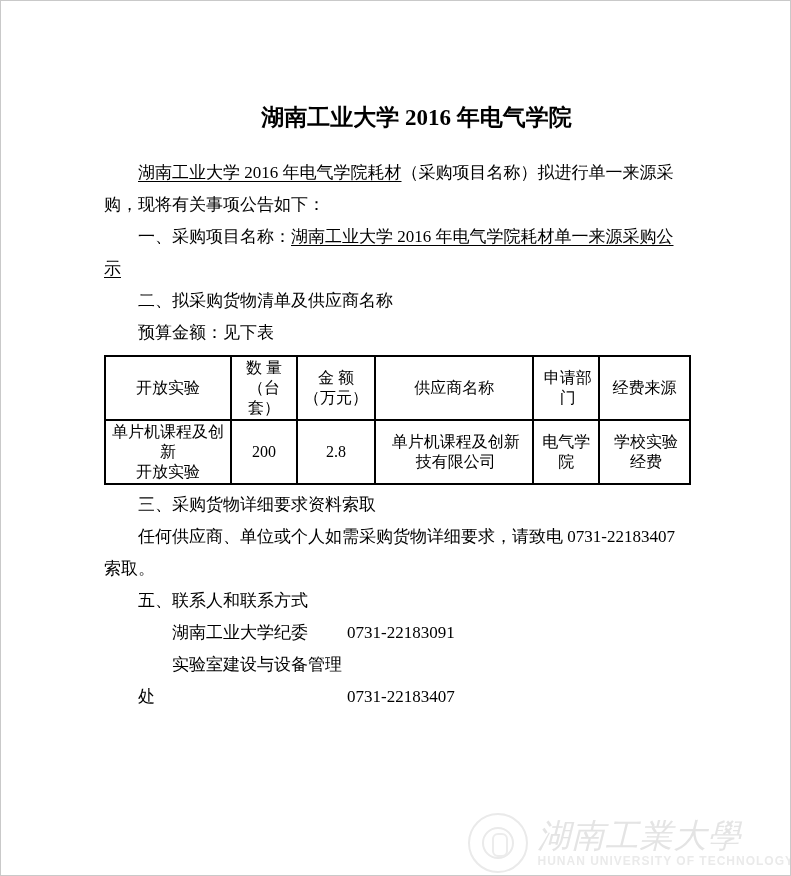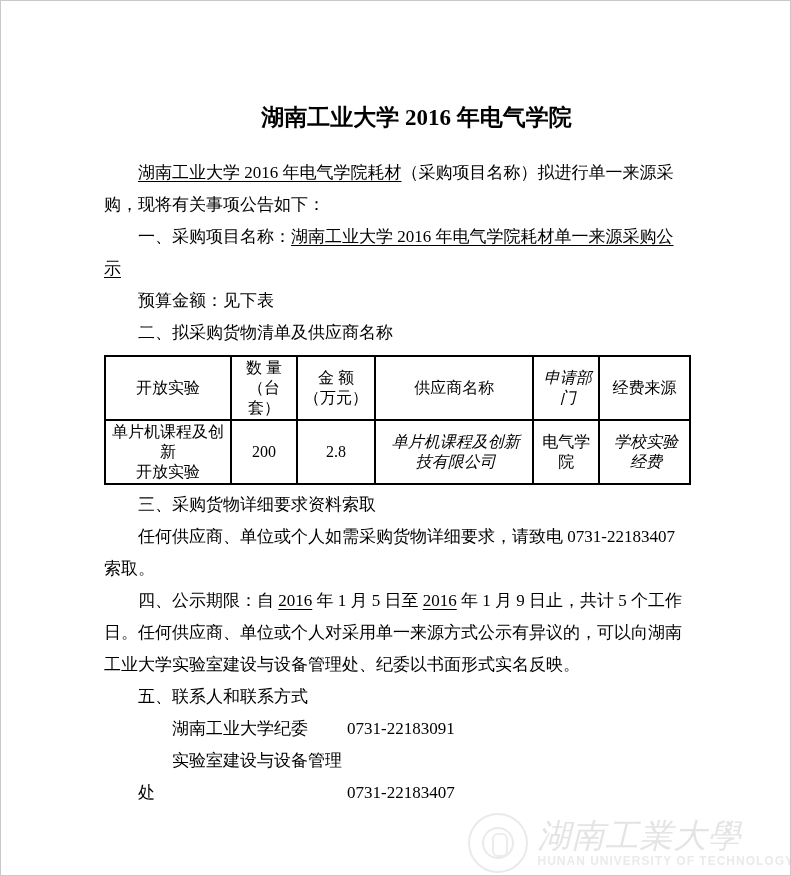--- a/index.html
+++ b/index.html
@@ -9,21 +9,21 @@
   .title-line{display:block;margin-left:42px;}
   .content{margin:16px 101px 9px 103px;font-size:17px;line-height:32px;}
   .content p{margin:0;text-indent:2em;}
   .u{text-decoration:underline;text-underline-offset:3px;}
   .doc-table{border-collapse:collapse;table-layout:fixed;width:587px;margin:6px 0 4px 0;font-size:16px;}
   .doc-table th,.doc-table td{border:2px solid #000;text-align:center;vertical-align:middle;
     white-space:pre-line;font-weight:normal;padding:1px 2px;line-height:20px;}
   .doc-table .c1{width:122px;} .doc-table .c2{width:64px;} .doc-table .c3{width:76px;}
   .doc-table .c4{width:153px;} .doc-table .c5{width:64px;} .doc-table .c6{width:88px;}
   .doc-table tr{height:43px;}
-  .cell-left{text-align:right;padding-left:5px !important;font-style:italic;}
+  .cell-left{text-align:right;padding-left:5px !important;}
   .contact-line .contact-label{display:inline-block;width:209px;}
   .date-line{text-align:right !important;text-indent:0 !important;margin-top:19px !important;padding-right:6px;}
   .watermark{position:absolute;right:-4px;bottom:2px;display:flex;align-items:center;color:#e5e5e5;}
   .seal{width:56px;height:56px;border:2px solid #eaeaea;border-radius:50%;position:relative;margin-right:10px;flex:none;}
   .seal-inner{position:absolute;left:12px;top:12px;right:12px;bottom:12px;border:2px solid #eaeaea;border-radius:50%;}
   .seal-core{position:absolute;left:22px;top:18px;width:12px;height:20px;border:2px solid #ececec;border-radius:6px;}
   .wm-text{text-align:left;}
   .wm-cn{font-size:33px;line-height:36px;font-style:italic;letter-spacing:1px;color:#e4e4e4;
     font-family:"Liberation Serif","DejaVu Serif",serif;}
   .wm-en{font-size:12px;font-weight:bold;letter-spacing:1px;color:#eaeaea;
@@ -37,23 +37,23 @@
   <h1 class="title">
     <span class="title-line">湖南工业大学 2016 年电气学院</span>
   </h1>
 
   <div class="content">
 
     <p><span class="u">湖南工业大学 2016 年电气学院耗材</span><span>（采购项目名称）拟进行单一来源采购，现将有关事项公告如下：</span></p>
 
     <p><span>一、采购项目名称：</span><span class="u">湖南工业大学 2016 年电气学院耗材单一来源采购公示</span></p>
 
+    <p>二、拟采购货物清单及供应商名称</p>
+
     <p>预算金额：见下表</p>
-
-    <p>二、拟采购货物清单及供应商名称</p>
 
     <table class="doc-table">
       <colgroup>
         <col class="c1">
           <col class="c2">
           <col class="c3">
           <col class="c4">
           <col class="c5">
           <col class="c6">
       </colgroup>
@@ -81,21 +81,20 @@
         <td class="cell-left">学校实验
 经费</td>
       </tr>
     </tbody>
       </table>
 
     <p>三、采购货物详细要求资料索取</p>
 
     <p>任何供应商、单位或个人如需采购货物详细要求，请致电 0731-22183407 索取。</p>
 
-    <p><span>四、公示期限：自 </span><span class="u">2016</span><span> 年 1 月 5 日至 </span><span class="u">2016</span><span> 年 1 月 9 日止，共计 5 个工作日。任何供应商、单位或个人对采用单一来源方式公示有异议的，可以向湖南工业大学实验室建设与设备管理处、纪委以书面形式实名反映。</span></p>
 
     <p>五、联系人和联系方式</p>
 
     <p class="contact-line"><span class="contact-label">湖南工业大学纪委</span><span>0731-22183091</span></p>
 
     <p class="contact-line"><span class="contact-label">实验室建设与设备管理处</span><span>0731-22183407</span></p>
 
     <p class="date-line"></p>
 
   </div>

